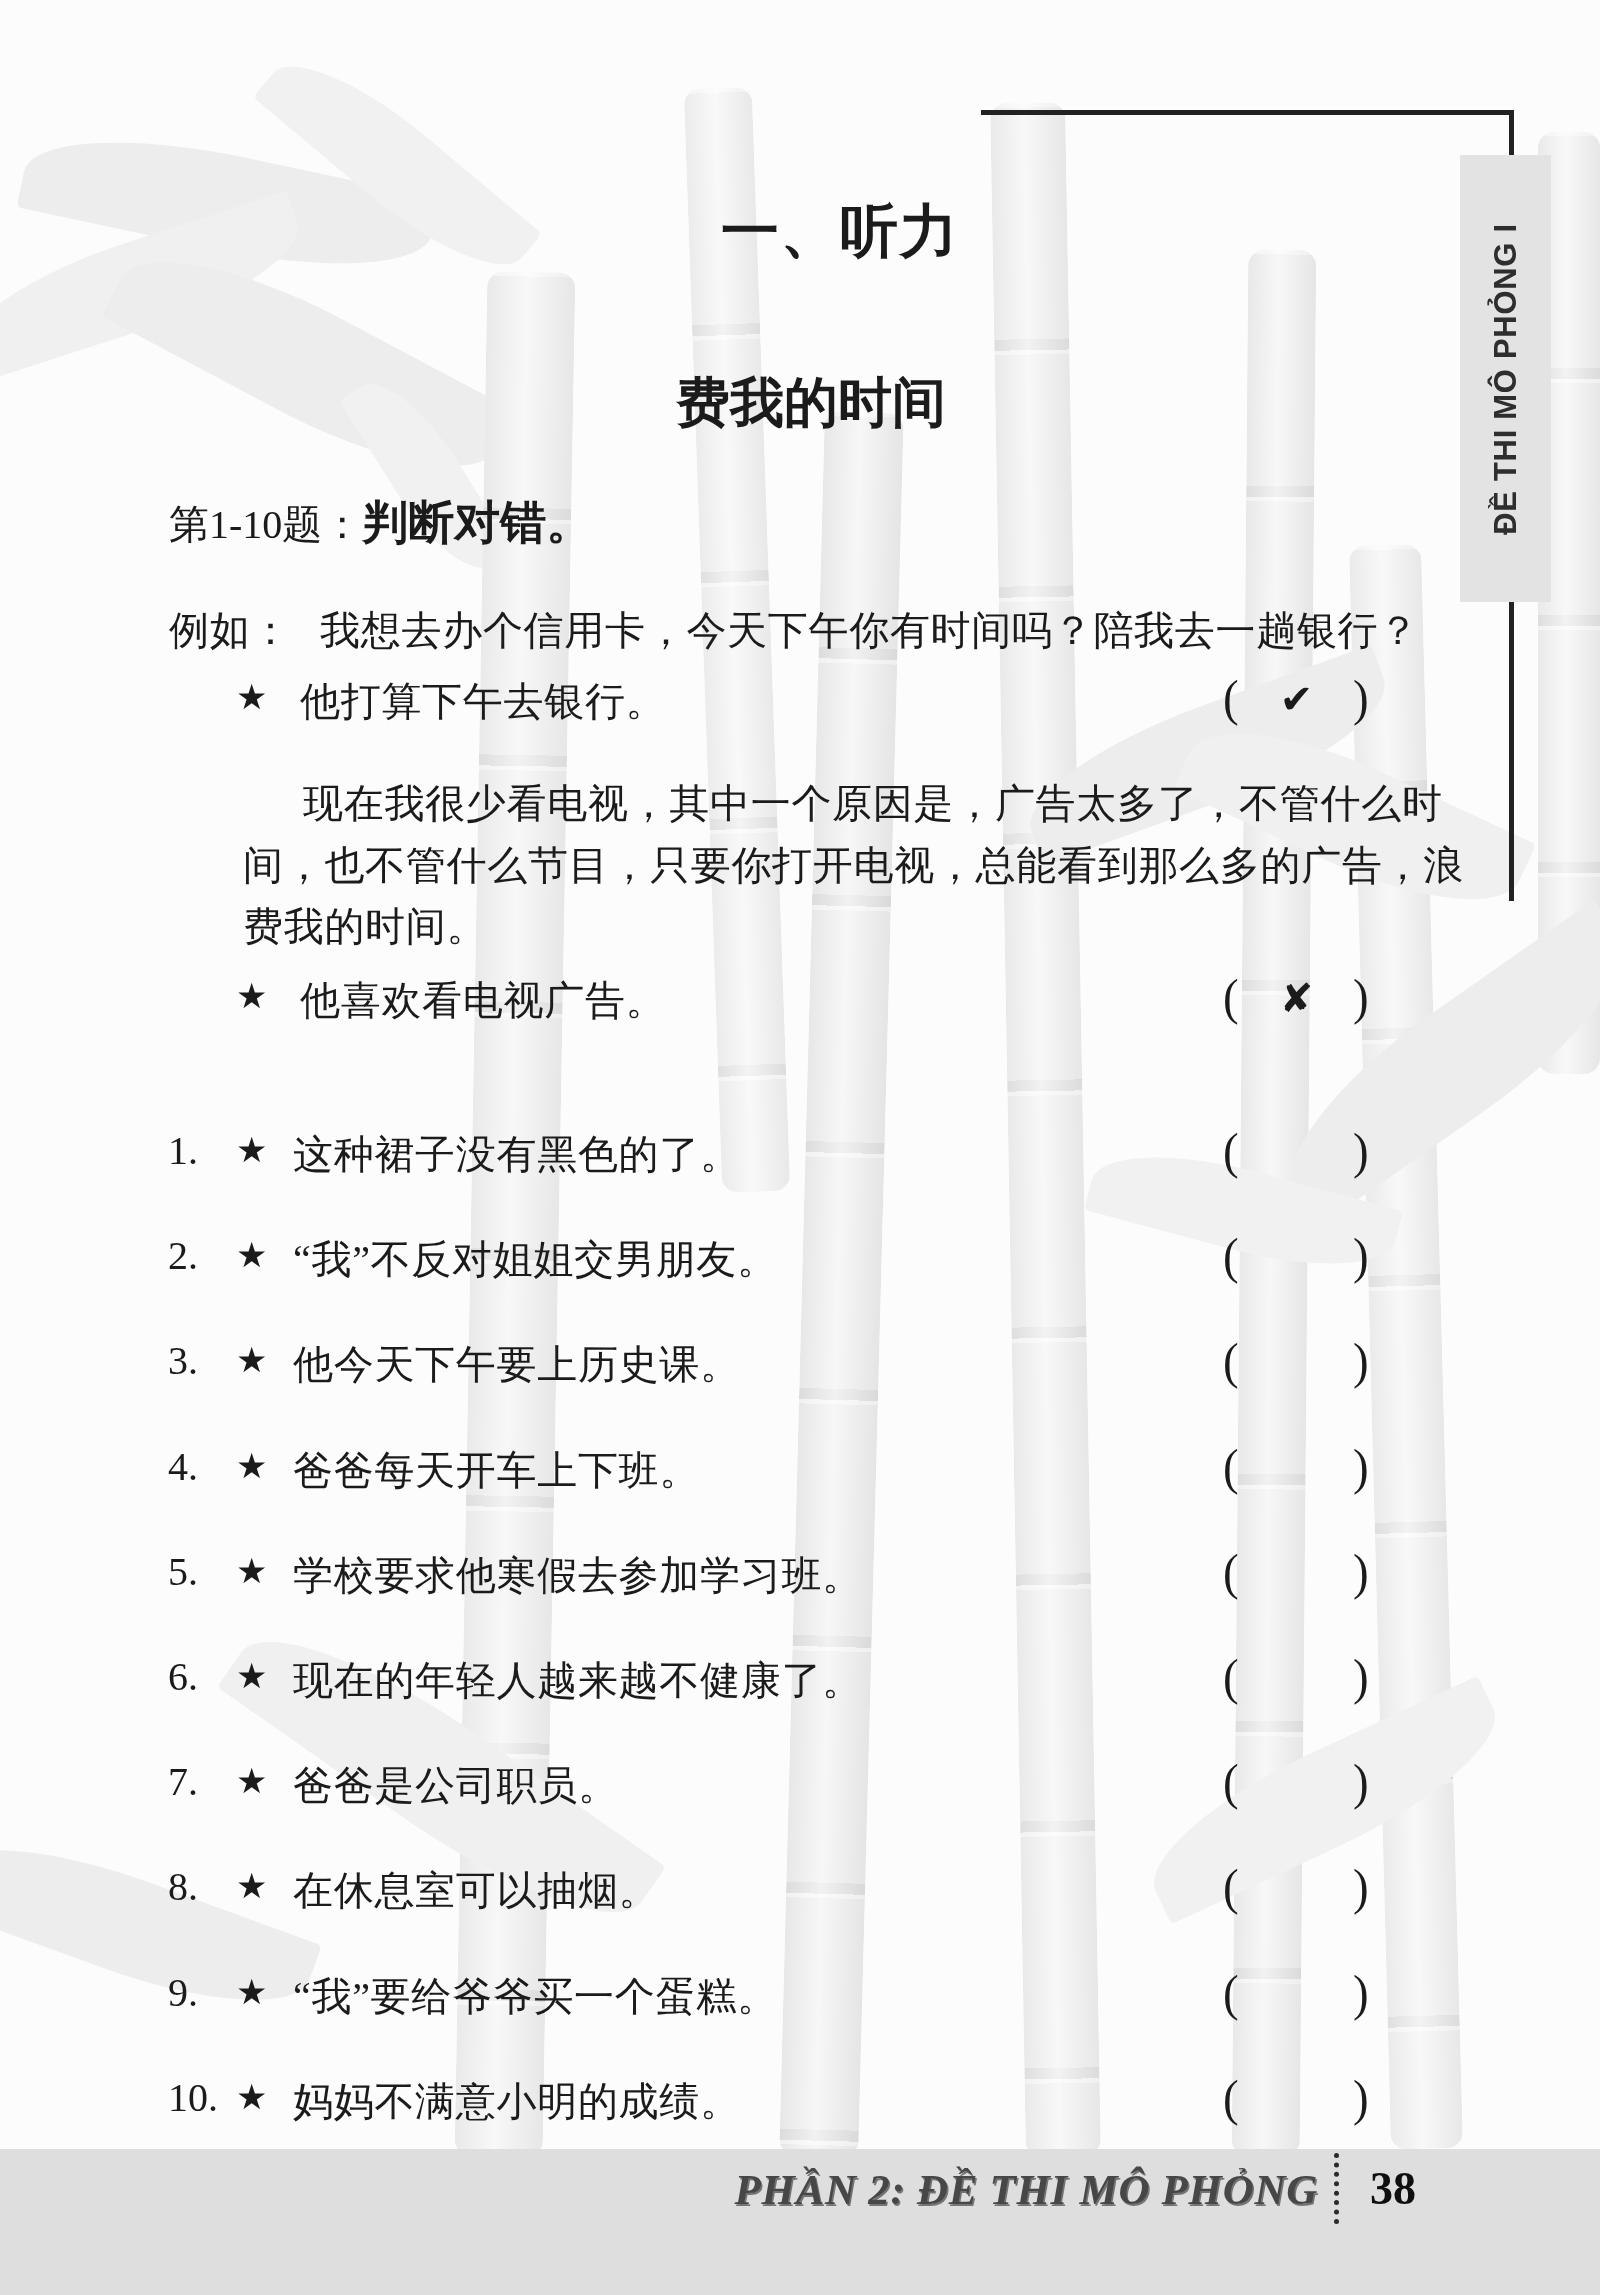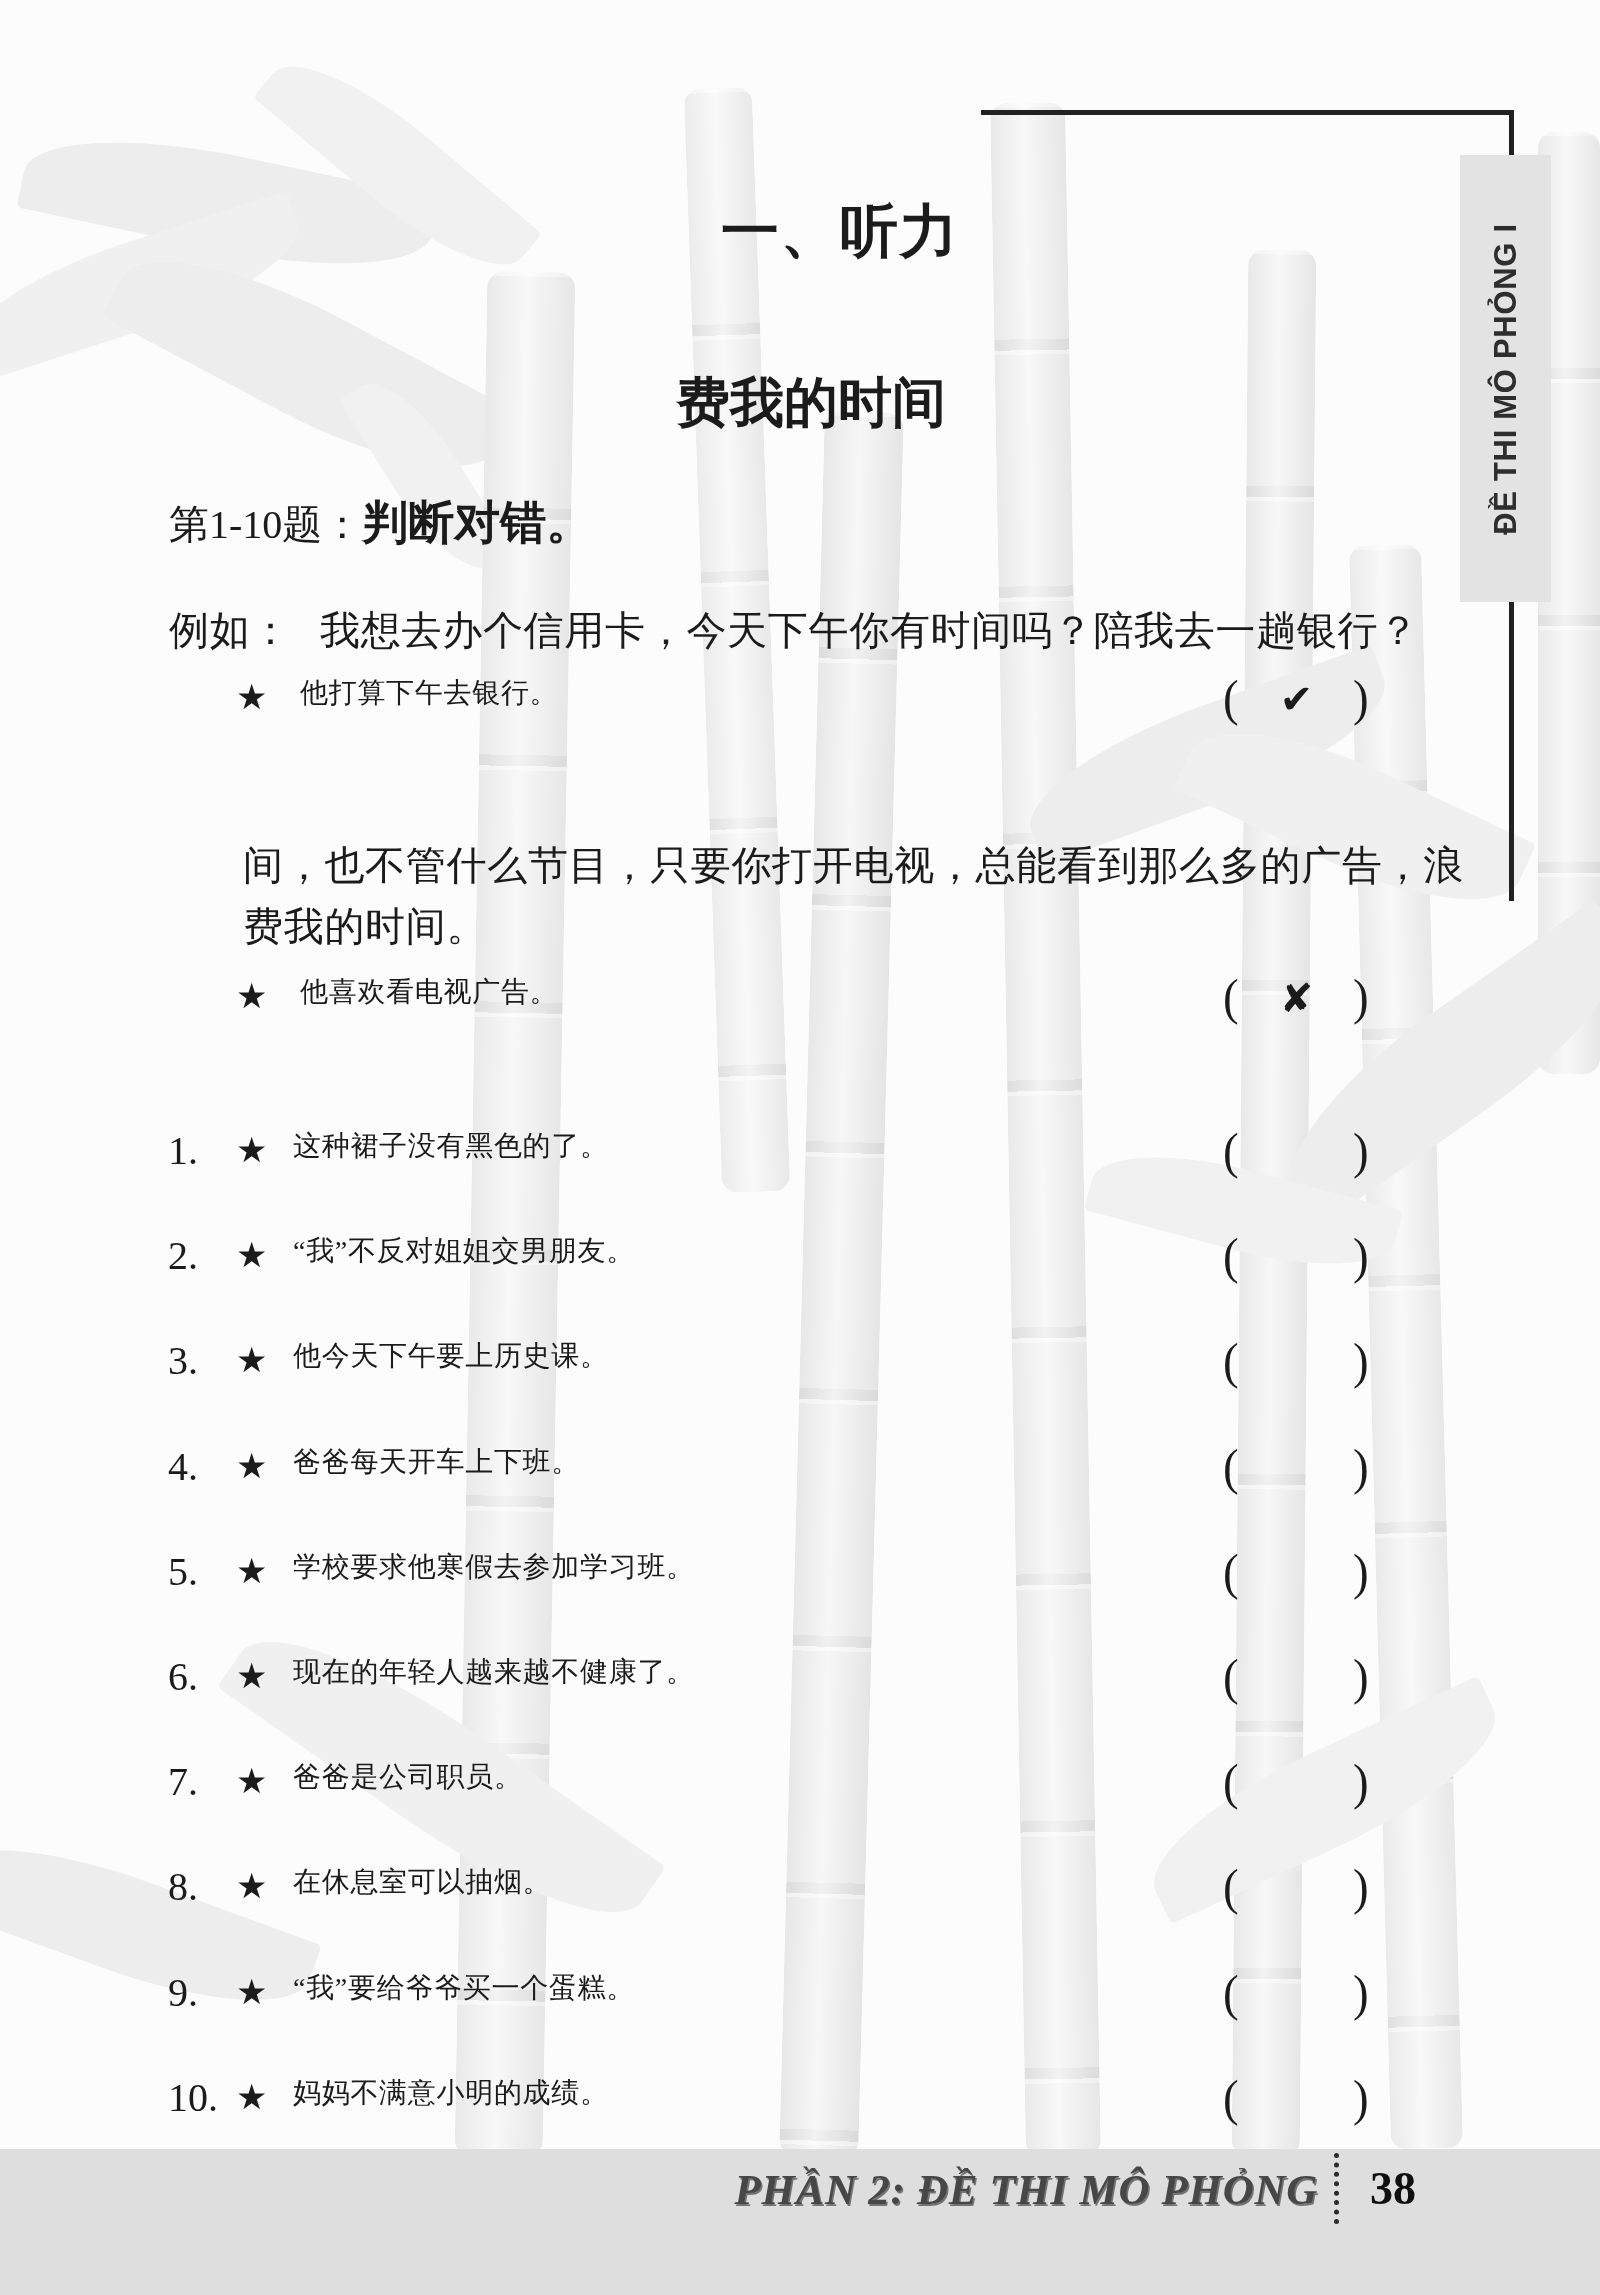--- a/index.html
+++ b/index.html
@@ -49,21 +49,21 @@
   .abs{position:absolute;white-space:nowrap;}
   .doc-title{left:169px;width:1342px;top:193px;text-align:center;font-size:58px;font-weight:bold;letter-spacing:1.5px;}
   .part-title{left:169px;width:1284px;top:367px;text-align:center;font-size:54px;font-weight:bold;}
   .instruction{left:169px;top:492px;font-size:40px;}
   .instruction .emph{font-size:46px;font-weight:bold;}
   .example-line{left:169px;top:603px;font-size:40px;letter-spacing:0.7px;}
   .example-line .sent{margin-left:29px;}
   .row{position:absolute;left:0;top:0;width:1600px;height:54px;}
   .row .num{position:absolute;left:168px;font-size:40px;}
   .row .star{position:absolute;left:236px;font-size:35px;top:2.9px;font-family:"DejaVu Sans",sans-serif;}
-  .row .stmt{position:absolute;left:293px;font-size:28px;letter-spacing:0.7px;}
+  .row .stmt{position:absolute;left:293px;font-size:40px;letter-spacing:0.7px;}
   .row .stmt.exstmt{left:300px;}
   .paren{position:absolute;font-size:47px;font-weight:400;top:-2.9px;transform:scaleY(1.08);}
   .paren.open{left:1223px;}
   .paren.close{left:1353px;}
   .mark{position:absolute;left:1267px;width:59px;text-align:center;font-size:40px;font-weight:bold;
         font-family:"DejaVu Sans",sans-serif;top:1.5px;}
   .passage-line{font-size:40px;letter-spacing:0.7px;}
   
   .footer-title{
     left:442px;top:2165px;width:876px;text-align:right;
@@ -130,20 +130,21 @@
     </div>
 
     <div class="row" style="top:674px;">
       <span class="star">★</span>
       <span class="stmt exstmt">他打算下午去银行。</span>
       <span class="paren open">(</span>
       <span class="mark">✔</span>
       <span class="paren close">)</span>
     </div>
 
+    <div class="abs passage-line" style="left:303px;top:776px;">现在我很少看电视，其中一个原因是，广告太多了，不管什么时</div>
     <div class="abs passage-line" style="left:243px;top:838px;">间，也不管什么节目，只要你打开电视，总能看到那么多的广告，浪</div>
     <div class="abs passage-line" style="left:243px;top:899px;">费我的时间。</div>
 
     <div class="row" style="top:973px;">
       <span class="star">★</span>
       <span class="stmt exstmt">他喜欢看电视广告。</span>
       <span class="paren open">(</span>
       <span class="mark">✘</span>
       <span class="paren close">)</span>
     </div>

